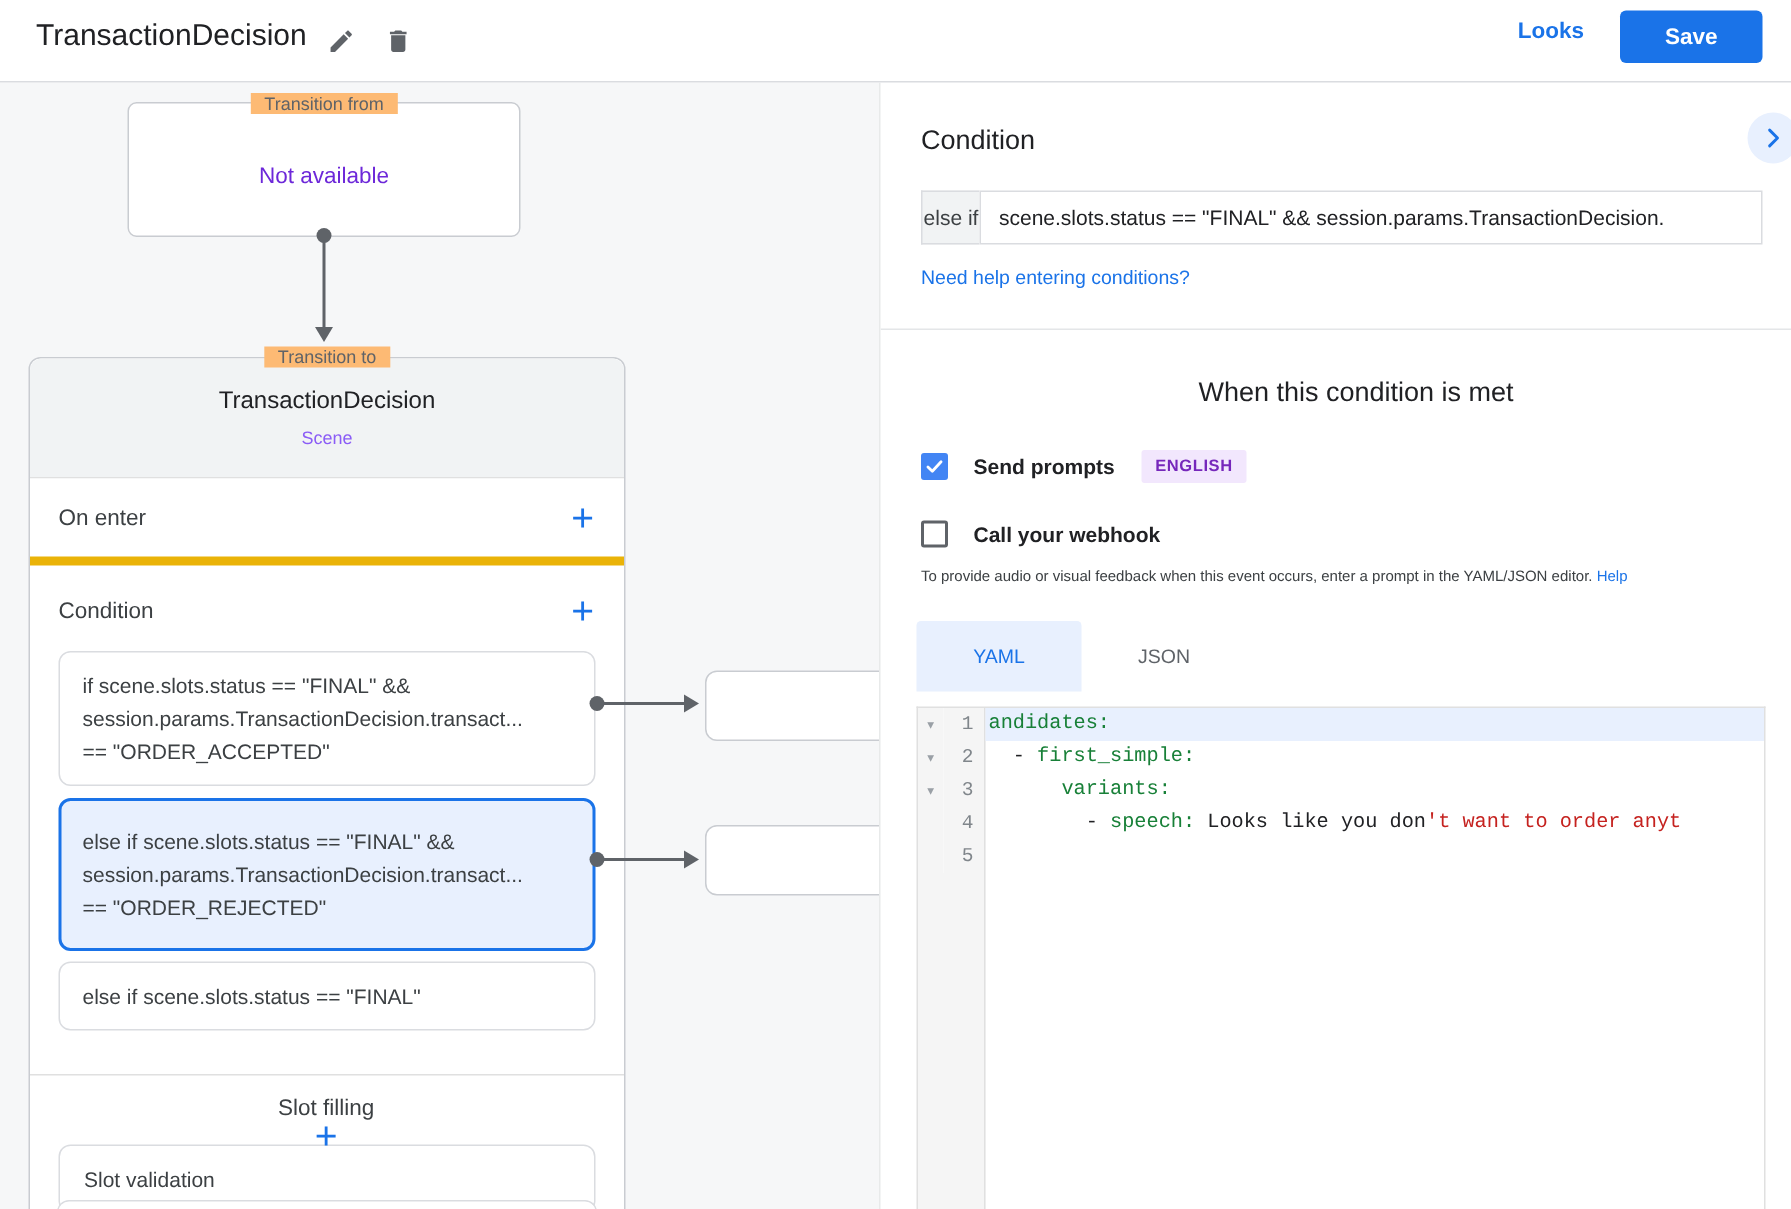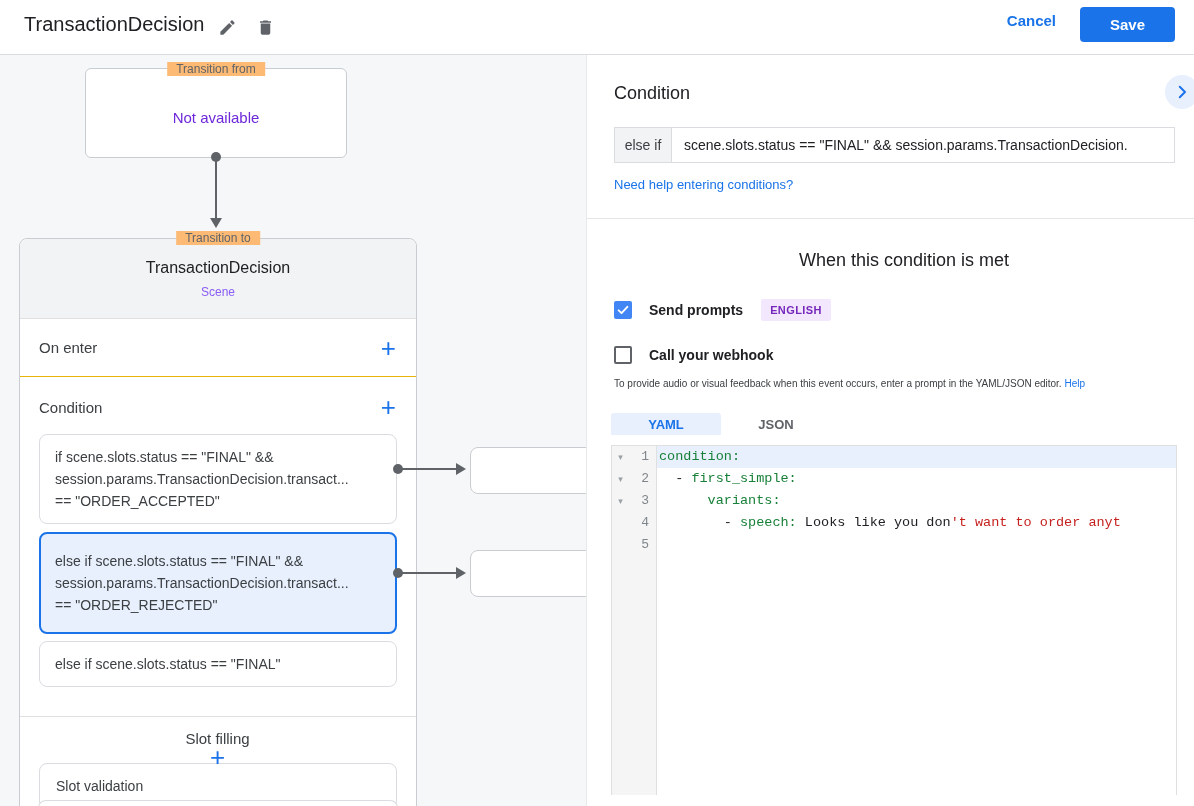--- a/index.html
+++ b/index.html
@@ -40,21 +40,21 @@
 
   .tto { position:absolute; left:19px; top:183px; width:398px; height:700px; background:#fff;
     border:1px solid #c9ccd1; border-radius:8px 8px 0 0; }
   .tto-header { height:80px; background:#f1f3f4; border-bottom:1px solid #e0e0e0;
     border-radius:8px 8px 0 0; display:flex; flex-direction:column; align-items:center;
     justify-content:center; gap:8px; }
   .tto-title { font-size:16px; color:#202124; }
   .tto-sub { font-size:12px; color:#8b5cf6; }
 
   .tto-row { height:58px; display:flex; align-items:center; justify-content:space-between;
-    padding:0 20px 0 19px; border-bottom:1px solid #eab308; }
+    padding:0 20px 0 19px; border-bottom:6px solid #eab308; }
   .row-label { font-size:15px; color:#3c4043; }
   .plus { color:#1a73e8; font-size:26px; font-weight:300; line-height:20px; cursor:pointer; }
 
   .tto-section { padding:16px 19px 21px 19px; }
   .section-head { display:flex; align-items:center; justify-content:space-between; height:28px;
     margin-bottom:13px; padding-right:1px; }
 
   .cond-card { border:1px solid #dadce0; border-radius:8px; background:#fff; padding:11px 15px;
     font-size:14px; line-height:22px; color:#3c4043; margin-bottom:8px; cursor:pointer; }
   .cond-card.selected { background:#e8f0fe; border:2px solid #1a73e8; padding:16px 14px;
@@ -70,21 +70,21 @@
     border:1px solid #c9ccd1; border-radius:8px; }
 
   
   .panel { position:absolute; left:586px; top:55px; width:608px; height:751px; background:#fff;
     border-left:1px solid #e8eaea; overflow:hidden; z-index:10; }
   .panel-h2 { font-size:18px; font-weight:400; color:#202124; margin-left:27px; }
   .h2-condition { margin-top:28px; }
   .chevron-btn { position:absolute; left:578px; top:20px; width:34px; height:34px; border-radius:50%;
     background:#e8f0fe; display:flex; align-items:center; justify-content:center; cursor:pointer; }
   .cond-row { display:flex; margin:23px 19px 0 27px; height:36px; }
-  .cond-prefix { width:57px; background:#f1f3f4; border:1px solid #dadce0; border-right:none;
+  .cond-prefix { width:39px; background:#f1f3f4; border:1px solid #dadce0; border-right:none;
     display:flex; align-items:center; justify-content:center; font-size:14px; color:#3c4043; }
   .cond-input { flex:1; border:1px solid #dadce0; background:#fff; font-size:14px; color:#202124;
     padding:0 12px; font-family:"Liberation Sans", sans-serif; outline:none; }
   .help-link { display:inline-block; margin:14px 0 0 27px; font-size:13px; color:#1a73e8;
     cursor:pointer; }
   .panel-divider { margin-top:25px; border-bottom:1px solid #e4e6e8; }
   .h2-when { margin-top:31px;text-align:center; }
 
   .check-row { display:flex; align-items:center; margin-left:27px; }
   .check-row.webhook { margin-top:25px; }
@@ -94,22 +94,22 @@
   .checkbox.checked { border:none; background:#4285f4; display:flex; align-items:center;
     justify-content:center; }
   .check-label { margin-left:17px; font-size:14px; font-weight:bold; color:#202124; }
   .lang-badge { margin-left:18px; background:#f2e7fd; color:#7627bb; font-size:11px; font-weight:bold;
     letter-spacing:0.4px; padding:5px 9px; border-radius:2px; }
 
   .hint { margin:11px 20px 0 27px; max-width:572px; font-size:10px; line-height:18px; color:#3c4043; }
   .hint a { color:#1a73e8; text-decoration:none; cursor:pointer; }
 
   .tab-bar { display:flex; margin:20px 0 0 24px; }
-  .tab { height:22px; min-width:110px; display:flex; align-items:center; justify-content:center;
-    font-size:13px; font-weight:bold; color:#5f6368; cursor:pointer; padding:0 24px; }
+  .tab { height:47px; min-width:110px; display:flex; align-items:center; justify-content:center;
+    font-size:13px; font-weight:normal; color:#5f6368; cursor:pointer; padding:0 24px; }
   .tab.active { background:#e8f0fe; color:#1a73e8; border-radius:3px 3px 0 0; }
 
   .editor { margin:10px 17px 0 24px; height:350px; border:1px solid #e0e0e0; border-bottom:none;
     background:#fff; overflow:hidden; }
   .code-row { display:flex; height:22px; font-family:"Liberation Mono","DejaVu Sans Mono",monospace;
     font-size:13.5px; line-height:22px; }
   .cell-fold { width:17px; background:#f5f5f5; color:#9aa0a6; font-size:9px; text-align:center;
     cursor:pointer; font-family:"Liberation Sans",sans-serif; line-height:22px; }
   .cell-num { width:28px; background:#f5f5f5; border-right:1px solid #e0e0e0; color:#80868b;
     text-align:right; padding-right:7px; font-size:13px; }
@@ -129,21 +129,21 @@
   <div class="icon-btn" style="left:213px">
     <svg width="19" height="19" viewBox="0 0 24 24">
         <path d="M3 17.25V21h3.75L17.81 9.94l-3.75-3.75L3 17.25zM20.71 7.04c.39-.39.39-1.02 0-1.41l-2.34-2.34c-.39-.39-1.02-.39-1.41 0l-1.83 1.83 3.75 3.75 1.83-1.83z"></path>
       </svg>
   </div>
   <div class="icon-btn" style="left:251px">
     <svg width="19" height="19" viewBox="0 0 24 24">
         <path d="M6 19c0 1.1.9 2 2 2h8c1.1 0 2-.9 2-2V7H6v12zM19 4h-3.5l-1-1h-5l-1 1H5v2h14V4z"></path>
       </svg>
   </div>
-  <span class="btn-cancel">Cancel</span>
+  <span class="btn-cancel">Looks</span>
   <button class="btn-save">Save</button>
 </div>
 
 <div class="canvas">
 
   <div class="tfrom">
     <div class="tfrom-content">Not available</div>
   </div>
   <span class="legend" style="left:216px; top:7px;">Transition from</span>
 
@@ -246,21 +246,21 @@
   <div class="tab-bar" id="tab-bar">
       <div class="tab active">YAML</div>
       <div class="tab">JSON</div>
     </div>
 
   <div class="editor">
     <div id="code-rows">
         <div class="code-row">
           <div class="cell-fold">▾</div>
           <div class="cell-num">1</div>
-          <div class="cell-code hl"><span class="seg-key">condition:</span></div>
+          <div class="cell-code hl"><span class="seg-key">andidates:</span></div>
         </div>
         <div class="code-row">
           <div class="cell-fold">▾</div>
           <div class="cell-num">2</div>
           <div class="cell-code"><span class="seg-plain">  - </span><span class="seg-key">first_simple:</span></div>
         </div>
         <div class="code-row">
           <div class="cell-fold">▾</div>
           <div class="cell-num">3</div>
           <div class="cell-code"><span class="seg-plain">      </span><span class="seg-key">variants:</span></div>

